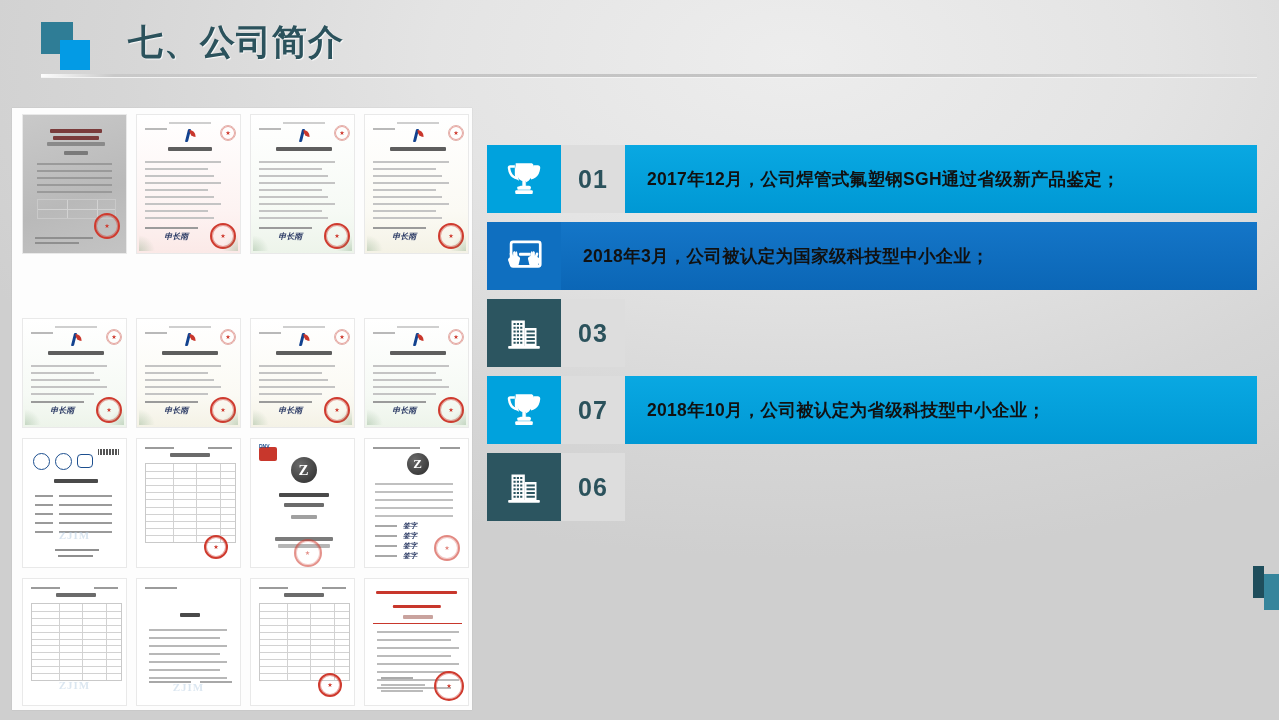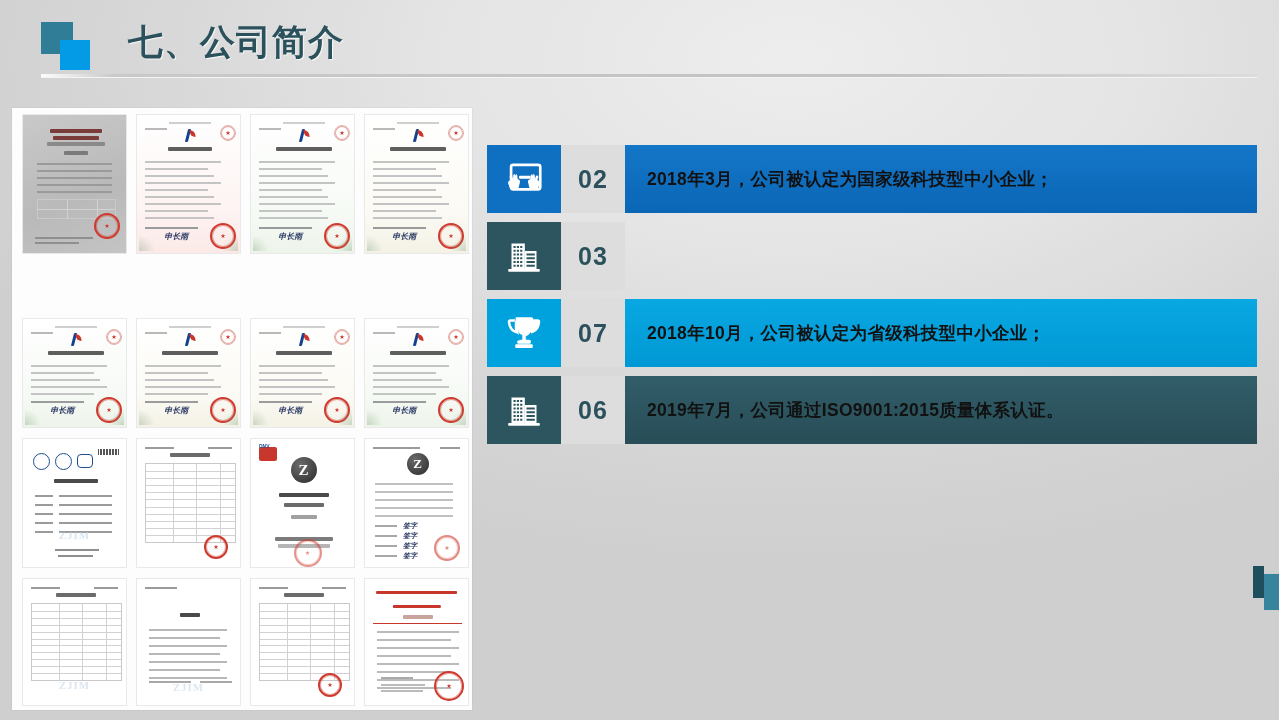--- a/index.html
+++ b/index.html
@@ -483,30 +483,46 @@
           <div class="c-line" style="left:12px;top:108px;width:73.5px;background:#bbb;"></div>
           <div class="c-line" style="left:16px;top:98px;width:31.5px;background:#aaa;"></div>
           <div class="c-line" style="left:16px;top:105px;width:44.1px;background:#bbb;"></div>
           <div class="c-line" style="left:16px;top:111px;width:42px;background:#bbb;"></div>
           <div class="c-seal" style="left:69px;top:92px;width:26px;height:26px;"></div>
         </div>
       </div>
   </div>
 
   <div id="list">
+      <div class="row c-cyan">
+        <div class="row-icon">
+          <span class="ico"><svg viewBox="0 0 48 48">
+              <path d="M13 6h22v3h5.5c1 0 1.6.7 1.5 1.7-.5 5-2.2 8.4-5 10.4-1.6 1.2-3.4 1.8-5.1 2-1.3 2.4-3.2 4-5.4 4.7V32h3.6c1.2 0 2 .9 2 2v1.2h-14V34c0-1.1.9-2 2-2H26V6zM26 27.8V6"></path>
+              <path d="M13 6v12.6c0 3.4 2 6.3 5 7.6"></path>
+              <path d="M16.5 38h15c1.2 0 2.1.9 2.1 2.1V42H14.4v-1.9c0-1.2.9-2.1 2.1-2.1z"></path>
+              <path d="M13 9H7.5C6.5 9 5.9 9.7 6 10.7c.5 5 2.2 8.4 5 10.4 1.5 1.1 3.1 1.7 4.7 1.9" fill="none" stroke="#fff" stroke-width="3"></path>
+              <path d="M35 9h5.5c1 0 1.6.7 1.5 1.7-.5 5-2.2 8.4-5 10.4-1.5 1.1-3.1 1.7-4.7 1.9" fill="none" stroke="#fff" stroke-width="3"></path>
+              <path d="M14 5h20v4c0 7.5-1.5 12.5-4.3 15.2-1.6 1.5-3.5 2.3-5.7 2.3s-4.1-.8-5.7-2.3C15.5 21.5 14 16.5 14 9V5z"></path>
+              <rect x="22" y="26" width="4" height="8"></rect>
+              <rect x="16" y="33" width="16" height="4" rx="1"></rect>
+              <rect x="13.5" y="37.5" width="21" height="4.5" rx="1.2"></rect>
+            </svg></span>
+        </div>
+        <div class="row-num">01</div>
+        <div class="row-text">2017年12月，公司焊管式氟塑钢SGH通过省级新产品鉴定；</div>
+      </div>
       <div class="row c-blue">
         <div class="row-icon">
           <span class="ico"><svg viewBox="0 0 48 48">
               <path d="M11 7h30a2.5 2.5 0 0 1 2.5 2.5V34A2.5 2.5 0 0 1 41 36.5H11A2.5 2.5 0 0 1 8.5 34V9.5A2.5 2.5 0 0 1 11 7z" fill="none" stroke="#fff" stroke-width="3.2"></path>
               <rect x="18" y="20" width="14" height="3.6" rx="1.2"></rect>
               <path d="M14.2 18.5c.9-.2 1.6.4 1.7 1.3l.5 4.1 1.6.9c1 .6 1.5 1.7 1.2 2.8l-1.6 6.6c-.3 1.2-1.4 2-2.6 2H9.4c-1.1 0-2.1-.7-2.5-1.7L5 29.4c-.4-1.1 0-2.3 1-2.9l2-1.2-1.1-3.4c-.3-.9.2-1.8 1-2 .9-.3 1.8.2 2 1l1 3 .1-4.1c0-.9.6-1.5 1.4-1.6.8-.1 1.5.5 1.6 1.3l.1 2.2.1-2.3c.1-.8.7-1.4 1.5-1.4z"></path>
               <path d="M33.8 18.5c-.9-.2-1.6.4-1.7 1.3l-.5 4.1-1.6.9c-1 .6-1.5 1.7-1.2 2.8l1.6 6.6c.3 1.2 1.4 2 2.6 2h5.6c1.1 0 2.1-.7 2.5-1.7l1.9-5.1c.4-1.1 0-2.3-1-2.9l-2-1.2 1.1-3.4c.3-.9-.2-1.8-1-2-.9-.3-1.8.2-2 1l-1 3-.1-4.1c0-.9-.6-1.5-1.4-1.6-.8-.1-1.5.5-1.6 1.3l-.1 2.2-.1-2.3c-.1-.8-.7-1.4-1.5-1.4z"></path>
             </svg></span>
         </div>
-        <div class="row-num">02</div>
         <div class="row-text">2018年3月，公司被认定为国家级科技型中小企业；</div>
       </div>
       <div class="row c-teal">
         <div class="row-icon">
           <span class="ico"><svg viewBox="0 0 48 48">
               <path d="M9 9h16v31H9z"></path>
               <path d="M25 18h14v22H25z"></path>
               <rect x="5" y="39.5" width="38" height="3.5" rx="1"></rect>
               <g fill="#2c5560">
                 <rect x="11.4" y="12" width="2.6" height="2.4"></rect>
@@ -579,21 +595,20 @@
                 <rect x="15.4" y="34.5" width="2.6" height="2.4"></rect>
                 <rect x="19.4" y="34.5" width="2.6" height="2.4"></rect>
                 <rect x="27" y="21" width="10" height="2.4"></rect>
                 <rect x="27" y="25.5" width="10" height="2.4"></rect>
                 <rect x="27" y="30" width="10" height="2.4"></rect>
                 <rect x="27" y="34.5" width="10" height="2.4"></rect>
               </g>
             </svg></span>
         </div>
         <div class="row-num">06</div>
-        <div class="row-text">2019年7月，公司通过ISO9001:2015质量体系认证。</div>
       </div>
     </div>
 
   <div id="accent">
     <div class="a1"></div>
     <div class="a2"></div>
   </div>
 
 </div>
 

